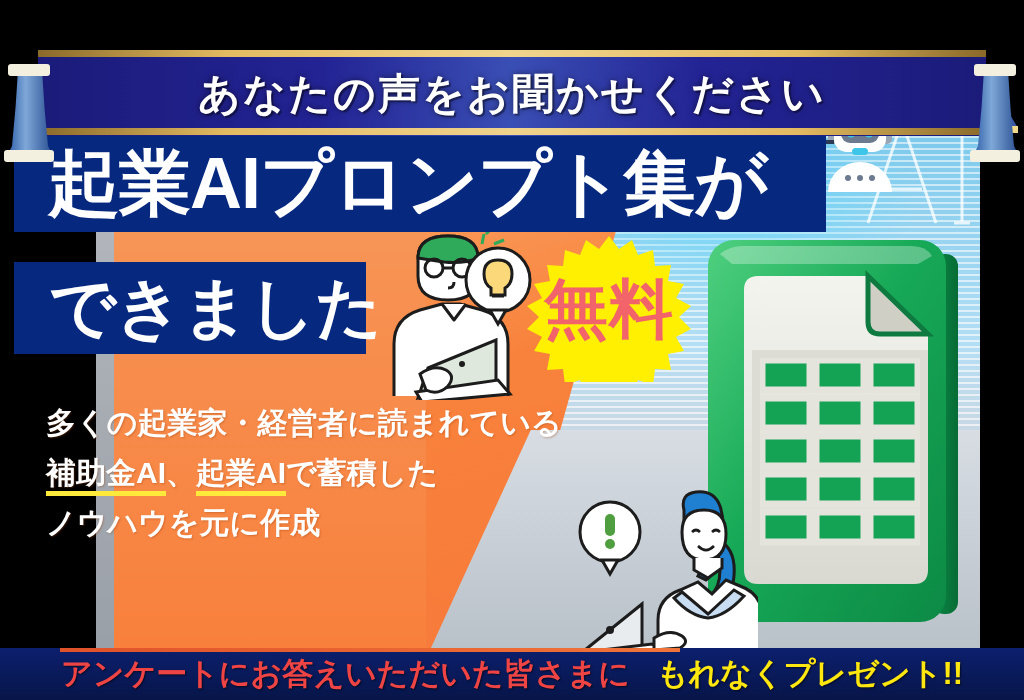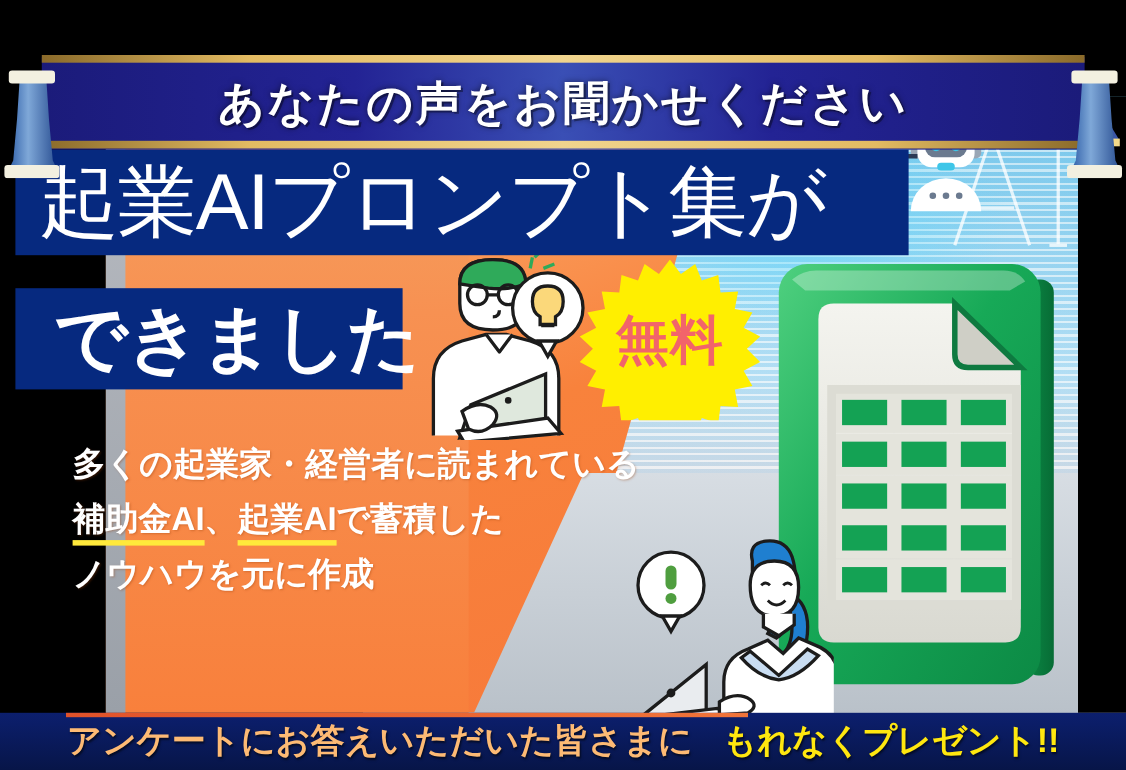--- a/index.html
+++ b/index.html
@@ -60,65 +60,64 @@
     text-shadow:0 0 6px rgba(0,0,0,.55), 2px 2px 0 rgba(0,0,0,.35);
   }
   .pillar { position:absolute; top:6px; width:54px; height:108px; }
 
   
   .hl1 {
     position:absolute; left:14px; top:136px; width:812px; height:96px;
     background:#06297f; display:flex; align-items:center;
   }
   .hl1 span {
-    color:#fff; font-size:72px; font-weight:400; letter-spacing:-1px;
-    margin-left:22px; white-space:nowrap;
+    color:#fff; font-size:72px; font-weight:700; letter-spacing:-1px;
+    margin-left:34px; white-space:nowrap;
   }
   .hl2 {
     position:absolute; left:14px; top:262px; width:352px; height:92px;
     background:#06297f; display:flex; align-items:center;padding-left:13px;
   }
   .hl2 span {
     color:#fff; font-size:66px; font-weight:700; letter-spacing:-1px;
     margin-left:22px; white-space:nowrap;
   }
 
   
   .burst { position:absolute; left:518px; top:236px; width:182px; height:146px; }
   .burst-label {
     position:absolute; left:518px; top:236px; width:182px; height:146px;
     display:flex; align-items:center; justify-content:center;
-    color:#f2646a; font-size:48px; font-weight:700; letter-spacing:1px;
+    color:#f2646a; font-size:64px; font-weight:700; letter-spacing:1px;
   }
 
   
   .body-copy { position:absolute; left:46px; top:398px; width:620px; }
   .body-line {
     color:#fff; font-size:30px; font-weight:700; line-height:50px;
     letter-spacing:0px; white-space:nowrap;
     text-shadow:1px 1px 2px rgba(150,60,10,.35);
     position:relative;
-    margin-left:20px;
   }
   .ul-wrap { position:relative; display:inline-block;text-align:center; }
   .ul-y { position:absolute; left:0; bottom:2px; height:5px; background:#ffe93b; }
 
   
   .footer {
     position:absolute; left:0; top:648px; width:1024px; height:52px;
     background:linear-gradient(180deg,#0c1f6e,#071548);
   }
   .footer-accent { position:absolute; left:60px; top:648px; width:620px; height:4px;
     background:linear-gradient(90deg,#e0522a,#f0743a); }
   .footer-text {
     position:absolute; left:0; top:648px; width:1024px; height:52px;
     display:flex; align-items:center; justify-content:center;
     font-size:31px; font-weight:700; white-space:nowrap;
   }
-  .ft-white { color:#fdba74; text-shadow:1px 1px 2px rgba(0,0,0,.6); }
+  .ft-white { color:#ef4444; text-shadow:1px 1px 2px rgba(0,0,0,.6); }
   .ft-yellow { color:#ffe70f; text-shadow:1px 1px 2px rgba(0,0,0,.6);margin-left:27px; }
   .doc-icon { position:absolute; left:700px; top:232px; width:262px; height:404px; }
   .robot { position:absolute; left:812px; top:92px; width:96px; height:104px; }
   .man { position:absolute; left:358px; top:228px; width:178px; height:172px; }
   .woman { position:absolute; left:566px; top:488px; width:192px; height:168px; }
   .lamp { position:absolute; left:966px; top:88px; width:58px; height:52px; }
 </style>
 </head>
 <body>
 

